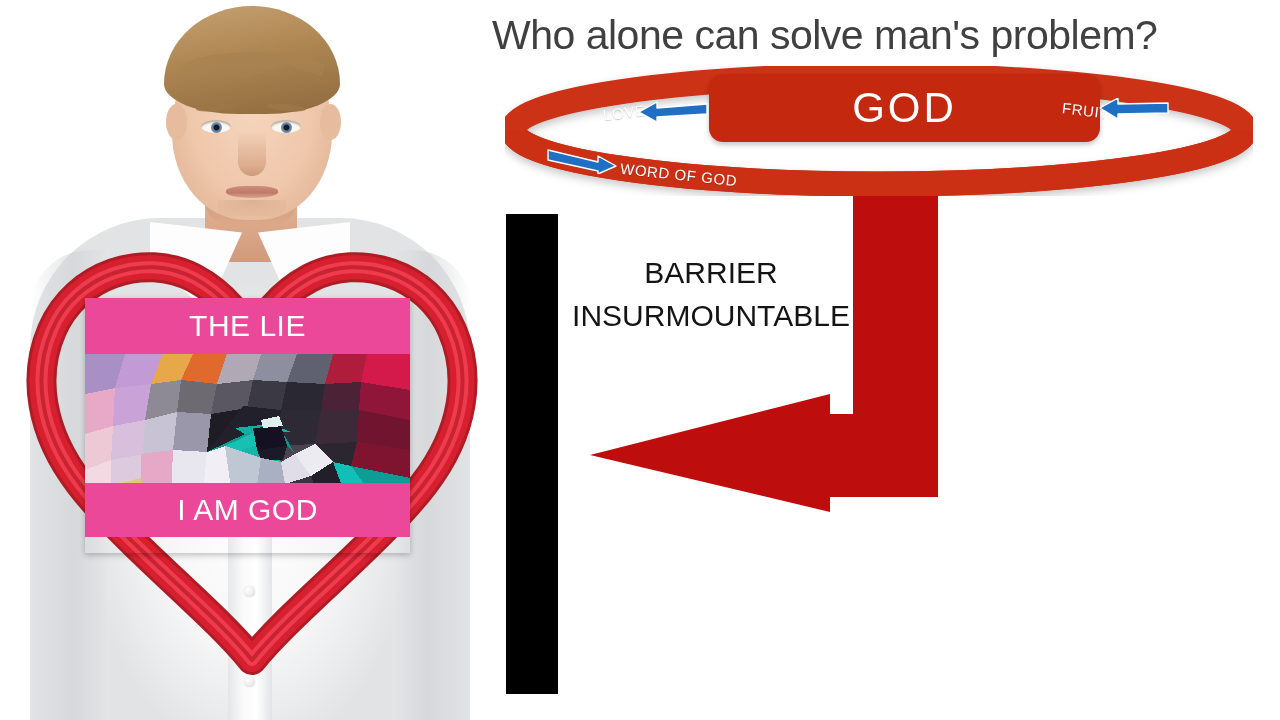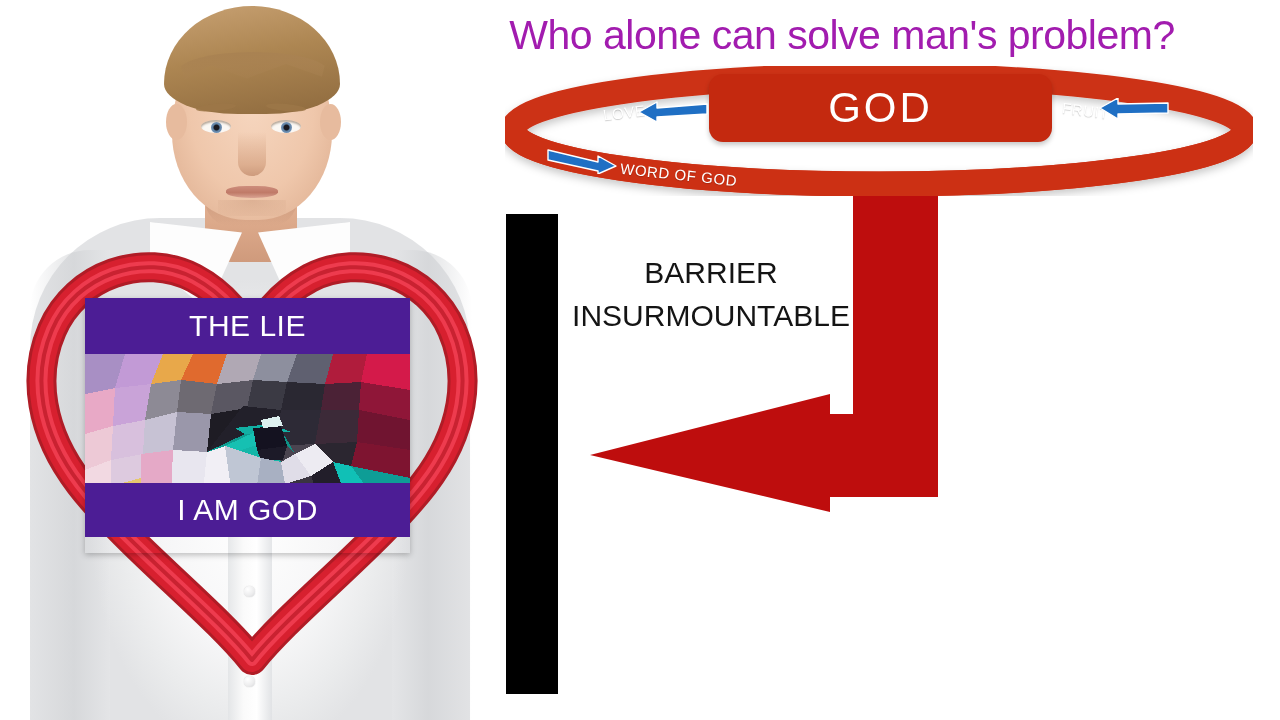--- a/index.html
+++ b/index.html
@@ -181,21 +181,21 @@
     position: absolute;
     left: 85px;
     top: 298px;
     width: 325px;
     height: 255px;
     box-shadow: 0 2px 6px rgba(0,0,0,.25);
   }
   .card-banner {
     position: absolute;
     left: 0; width: 100%;
-    background: #4c1d95;
+    background: #ec4899;
     color: #ffffff;
     text-align: center;
     font-family: "Liberation Sans", sans-serif;
     font-weight: 300;
     letter-spacing: .5px;
     display: flex;
     align-items: center;
     justify-content: center;
   }
   #banner-the-lie {
@@ -216,25 +216,24 @@
   #eye-image svg { display:block; width:100%; height:100%; }
 
   
   #slide-title {
     position: absolute;
     left: 492px;
     top: 12px;
     width: 700px;
     font-size: 41px;
     font-weight: 300;
-    color: #a21caf;
+    color: #404040;
     font-family: "Liberation Sans", sans-serif;
     letter-spacing: -0.5px;
     white-space: nowrap;
-    text-align: center;
   }
 
   
   #barrier-bar {
     position: absolute;
     left: 506px;
     top: 214px;
     width: 52px;
     height: 480px;
     background: #000000;
@@ -276,20 +275,21 @@
 
   #god-box {
     position: absolute;
     left: 709px;
     top: 74px;
     width: 343px;
     height: 68px;
     background: #C4290F;
     border-radius: 14px;
     box-shadow: 0 3px 5px rgba(0,0,0,.22);
+    padding-left: 48px;
   }
   #god-box-label {
     position: absolute;
     inset: 0;
     display: flex;
     align-items: center;
     justify-content: center;
     color: #ffffff;
     font-size: 42px;
     font-weight: 300;

